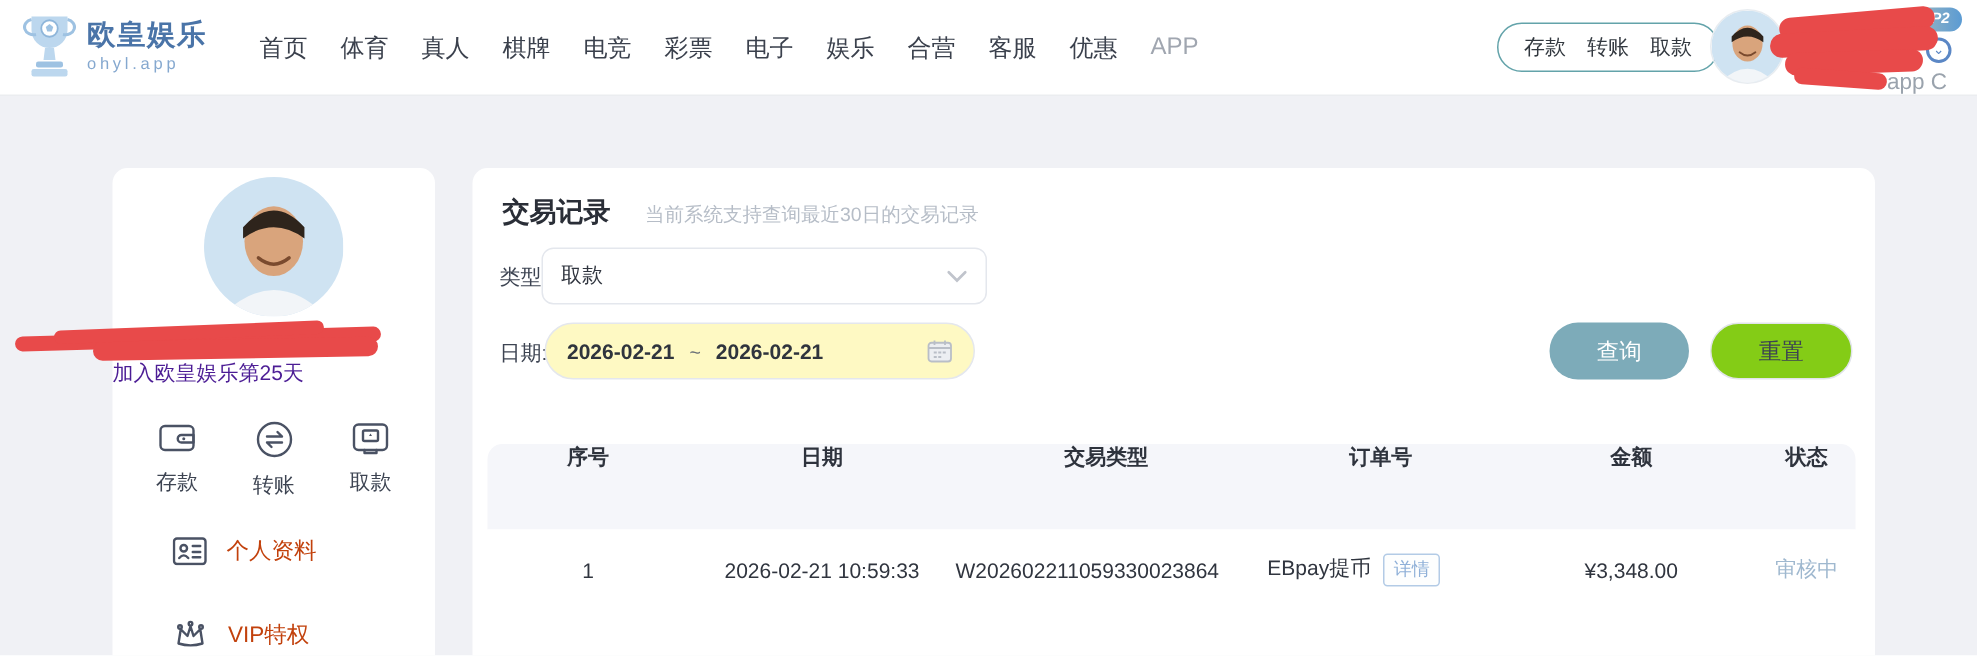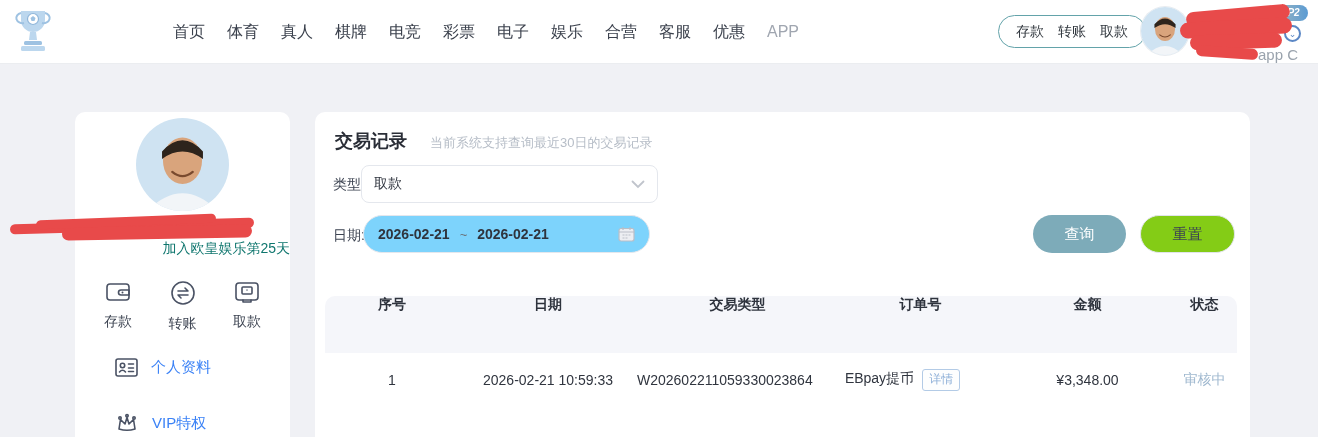--- a/index.html
+++ b/index.html
@@ -24,35 +24,35 @@
 
   
   .scribble { position:absolute; background:#e84a4a; border-radius:10px; }
 
   
   .sidebar-card { position:absolute; left:75px; top:112px; width:215px; height:380px; background:#fff; border-radius:10px; }
   .main-card { position:absolute; left:315px; top:112px; width:935px; height:380px; background:#fff; border-radius:10px; }
 
   
   .side-avatar { position:absolute; left:61px; top:6px; width:93px; height:93px; border-radius:50%; overflow:hidden; cursor:pointer; }
-  .join-text { position:absolute; left:0; top:128px; width:100%; text-align:right; color:#0f766e; font-size:14px; }
+  .join-text { position:absolute; left:0; top:128px; width:100%; text-align:left; color:#4c1d95; font-size:14px; }
   .quick-actions { position:absolute; left:0; top:168px; width:100%; display:flex; justify-content:space-between; padding:0 14px; }
   .qa-item { width:58px; display:flex; flex-direction:column; align-items:center; gap:9px; cursor:pointer; }
   .qa-item .lbl { font-size:14px; color:#3d4452; }
   .side-menu-item { position:absolute; left:40px; display:flex; align-items:center; gap:13px; cursor:pointer; }
-  .side-menu-item .lbl { font-size:15px; color:#3b82f6; }
+  .side-menu-item .lbl { font-size:15px; color:#c2410c; }
 
   
   .title-row { position:absolute; left:20px; top:17px; display:flex; align-items:baseline;gap:11px; }
   .page-title { font-size:18px; font-weight:bold; color:#2a2e37; }
   .page-subtitle { font-size:13px; color:#b6bdc7; margin-left:12px; }
   .filter-label { position:absolute; font-size:14px; color:#3d4452; }
   .type-select { position:absolute; left:46px; top:53px; width:297px; height:38px; border:1px solid #e4e7ed; border-radius:8px; background:#fff; display:flex; align-items:center; padding:0 12px; cursor:pointer; }
   .type-select .val { font-size:14px; color:#30353f; flex:1; }
-  .date-box { position:absolute; left:48px; top:103px; width:287px; height:38px; border:1px solid #e4e7ed; border-radius:19px; background:#7dd3fc; display:flex; align-items:center; padding:0 14px; cursor:pointer; }
+  .date-box { position:absolute; left:48px; top:103px; width:287px; height:38px; border:1px solid #e4e7ed; border-radius:19px; background:#fef9c3; display:flex; align-items:center; padding:0 14px; cursor:pointer; }
   .date-box .d { font-size:14px; font-weight:bold; color:#2f343d; }
   .date-box .sep { font-size:13px; color:#6a7077; margin:0 10px; }
   .date-box .spacer { flex:1; }
   .quick-group { position:absolute; left:357px; top:103px; display:flex; }
   .qg-btn { width:63px; height:38px; background:#fff; border:1px solid #e9ebef; margin-left:-1px; font-size:14px; color:#3d4452; display:flex; align-items:center; justify-content:center; cursor:pointer; }
   .qg-btn.first { border-radius:19px 0 0 19px; margin-left:0; }
   .qg-btn.last { border-radius:0 19px 19px 0; }
   .qg-btn.active { border:1px solid #6ba3a9; color:#6ba3a9; position:relative; z-index:2; }
   .btn-search { position:absolute; left:718px; top:103px; width:93px; height:38px; border-radius:19px; background:#7dabb9; color:#fff; font-size:15px; display:flex; align-items:center; justify-content:center; cursor:pointer; border:none; }
   .btn-reset { position:absolute; left:825px; top:103px; width:95px; height:38px; border-radius:19px; background:#84cc16; color:#3d4452; font-size:15px; display:flex; align-items:center; justify-content:center; cursor:pointer; border:1px solid #e1e4ea; }
@@ -78,20 +78,24 @@
     <div class="logo">
       <svg width="38" height="46" viewBox="0 0 38 46">
         <path d="M7 3 h24 v9 a12 12 0 0 1 -24 0 z" fill="#bcd7ee"></path>
         <path d="M7 5 a6 5 0 1 0 3 10 M31 5 a6 5 0 1 1 -3 10" fill="none" stroke="#9ec2e2" stroke-width="2"></path>
         <circle cx="19" cy="11" r="5.5" fill="#ffffff" stroke="#8fb6da" stroke-width="1.2"></circle>
         <path d="M19 8 l2.5 2 -1 3 h-3 l-1 -3 z" fill="#9ec2e2"></path>
         <path d="M16 24 h6 l1 8 h-8 z" fill="#bcd7ee"></path>
         <rect x="10" y="33" width="18" height="4" rx="1.5" fill="#9ec2e2"></rect>
         <rect x="7" y="38" width="24" height="5" rx="1.5" fill="#bcd7ee"></rect>
       </svg>
+      <div class="logo-text">
+        <div class="logo-title">欧皇娱乐</div>
+        <div class="logo-sub">ohyl.app</div>
+      </div>
     </div>
 
     <div class="nav-menu">
       <span class="nav-item">首页</span>
       <span class="nav-item">体育</span>
       <span class="nav-item">真人</span>
       <span class="nav-item">棋牌</span>
       <span class="nav-item">电竞</span>
       <span class="nav-item">彩票</span>
       <span class="nav-item">电子</span>

